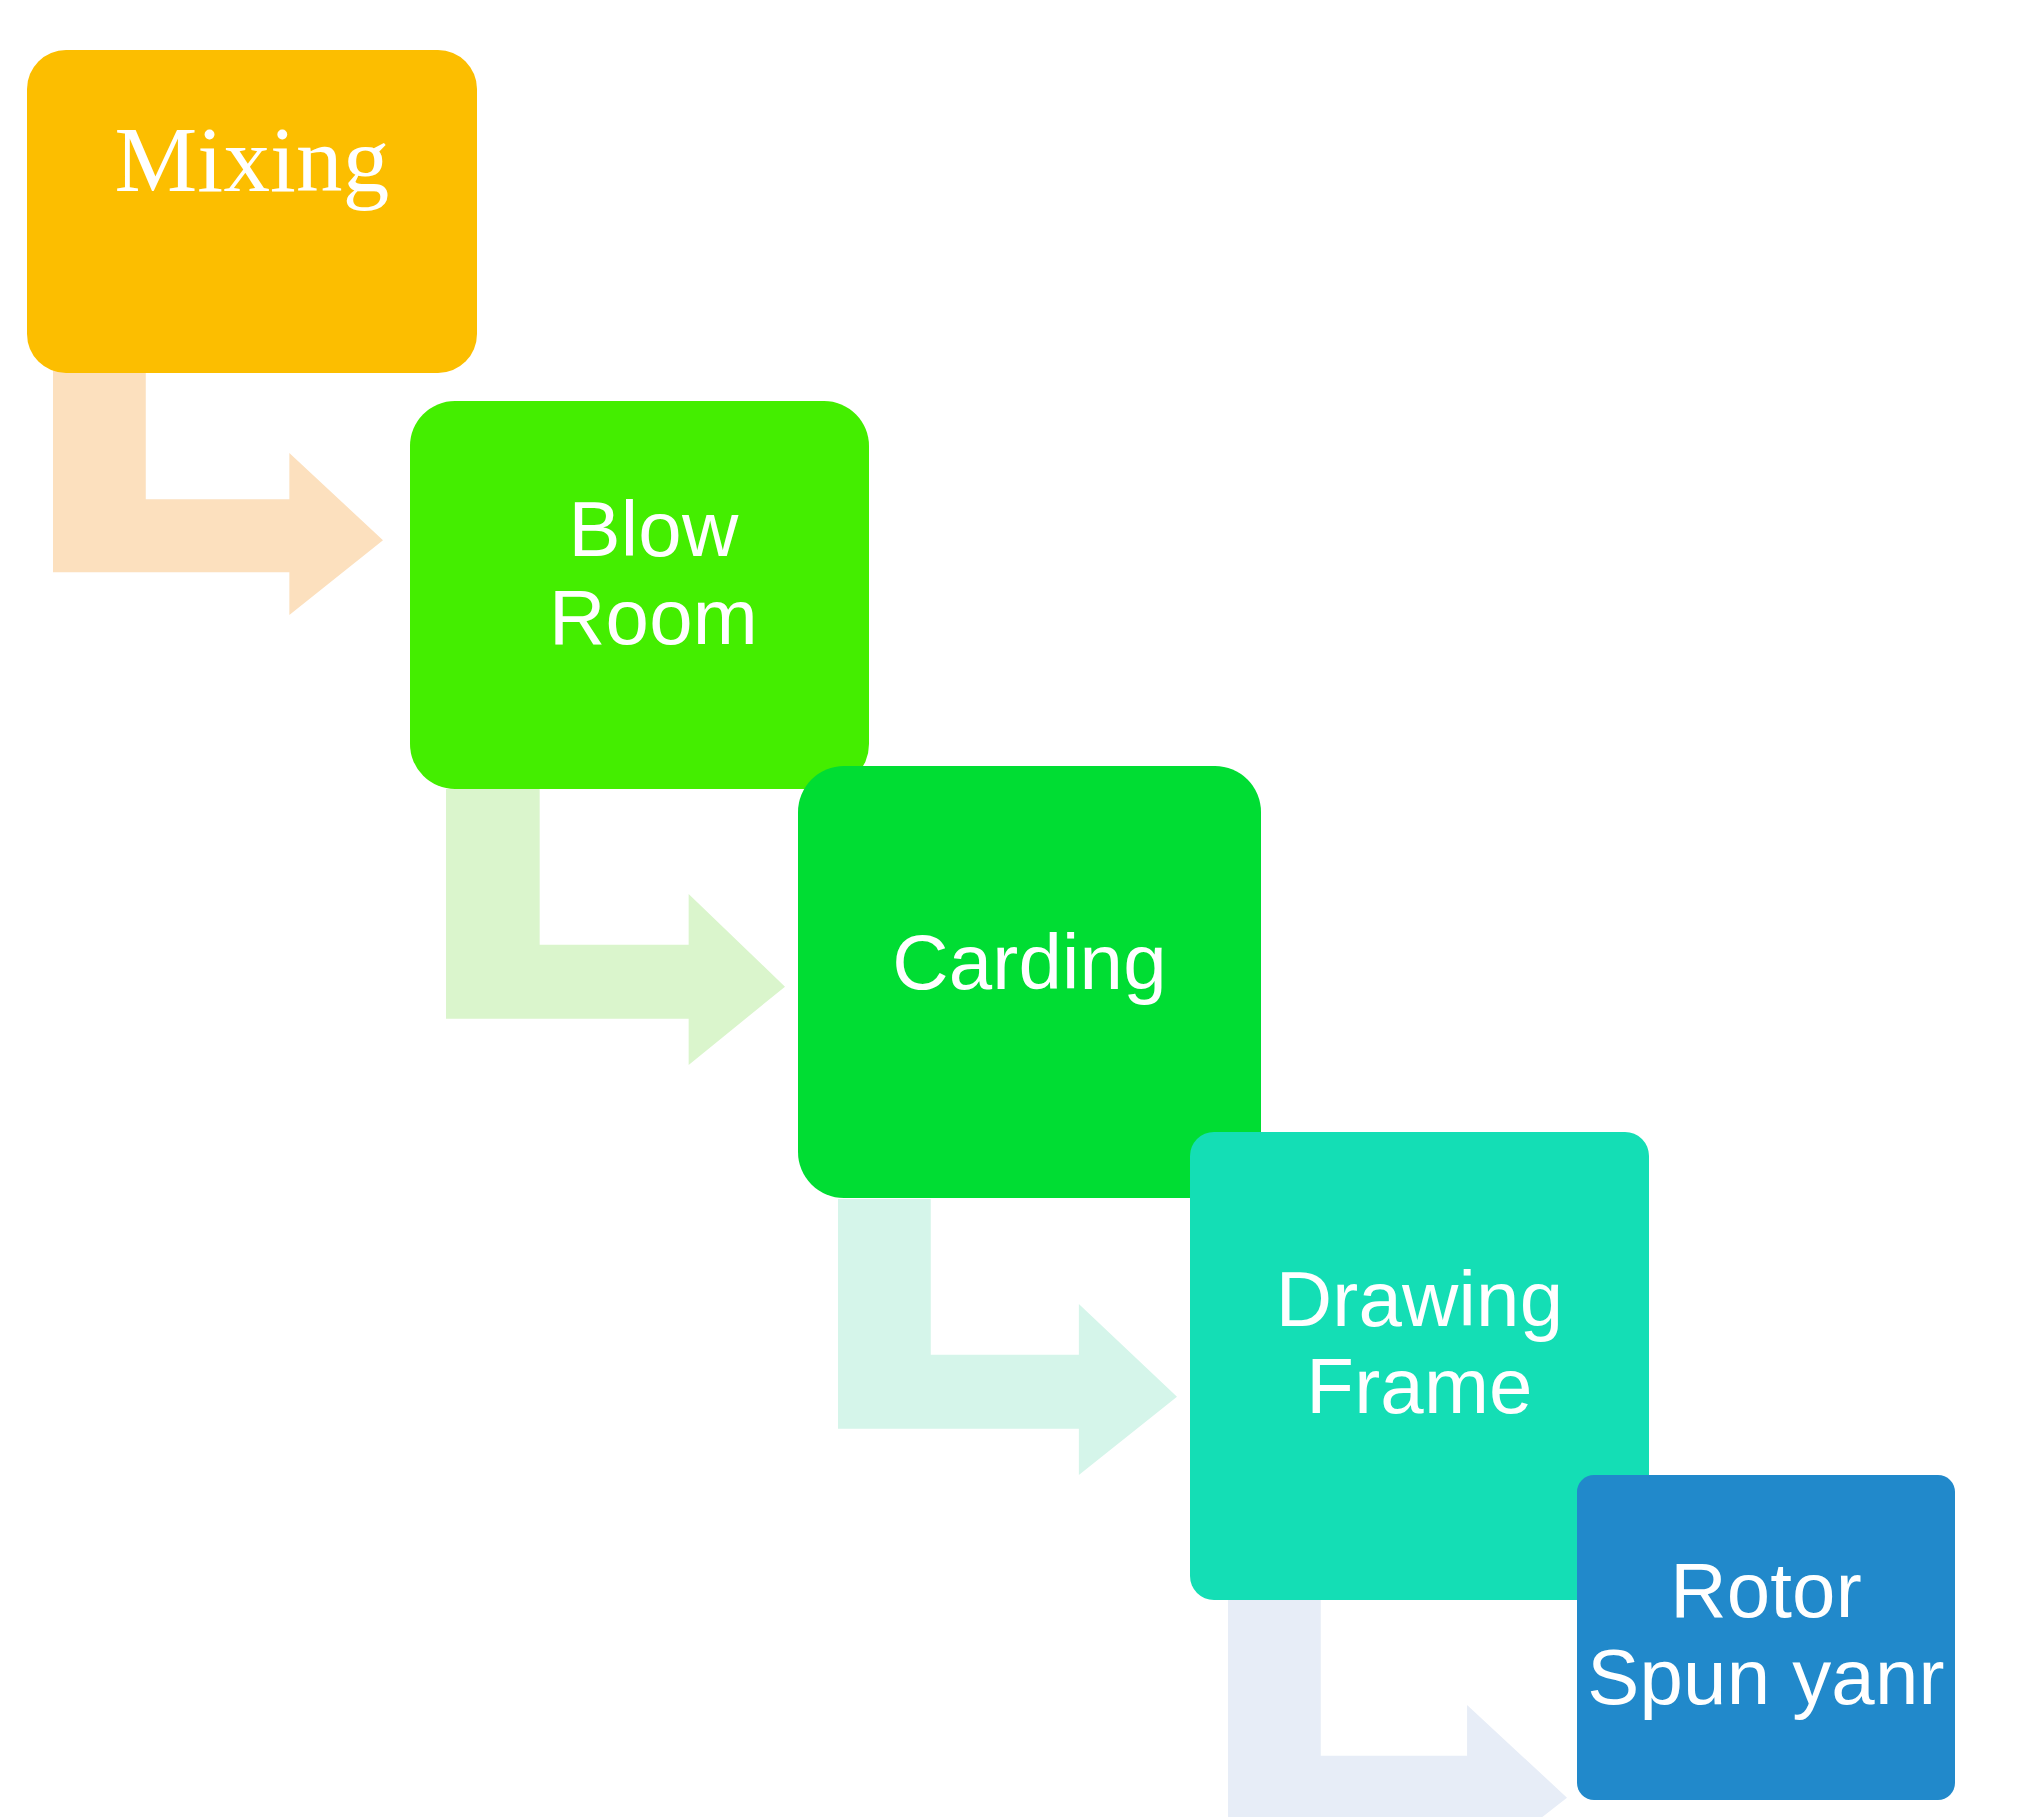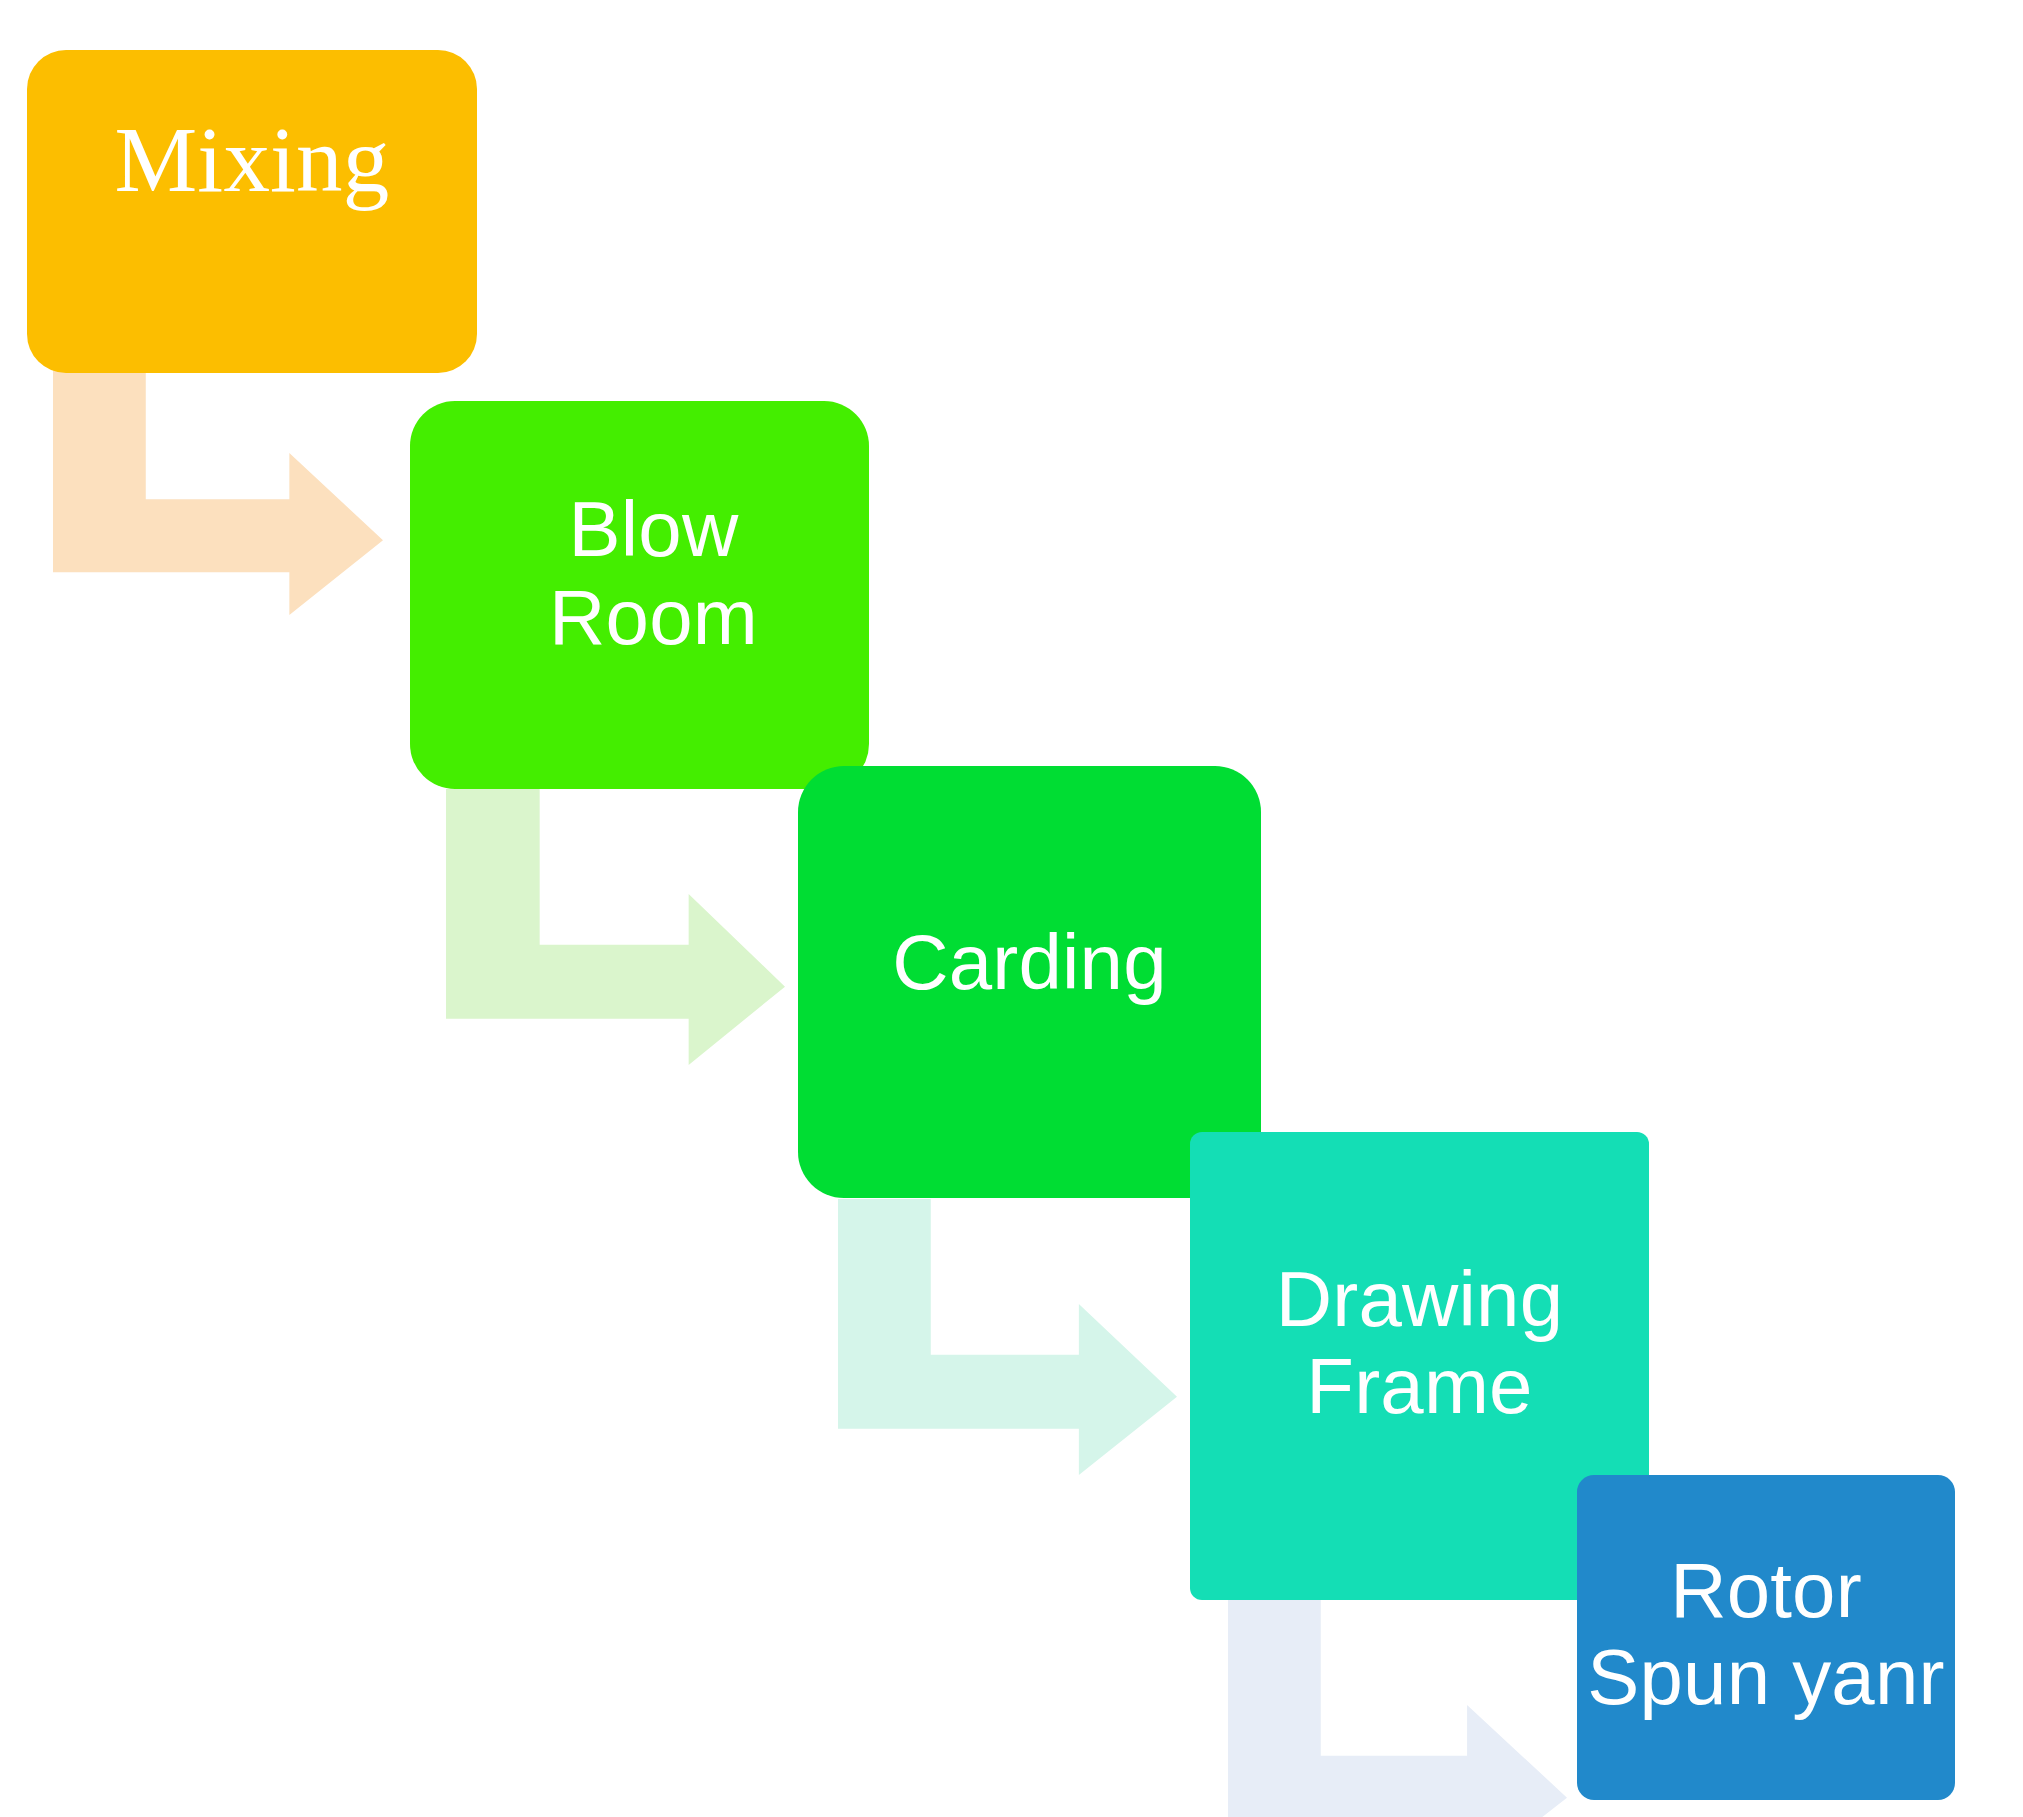--- a/index.html
+++ b/index.html
@@ -73,21 +73,21 @@
   .node.n-carding .node-label {
     font-size: 78px;
     position: relative;
     top: -19.6px;
   }
   .node.n-drawingframe {
     left: 1190px;
     top: 1132px;
     width: 459px;
     height: 468px;
-    border-radius: 12px;
+    border-radius: 24px;
   }
   .node.n-drawingframe .node-label {
     font-size: 78px;
     position: relative;
     top: -23px;
   }
   .node.n-rotor {
     left: 1577px;
     top: 1475px;
     width: 378px;

